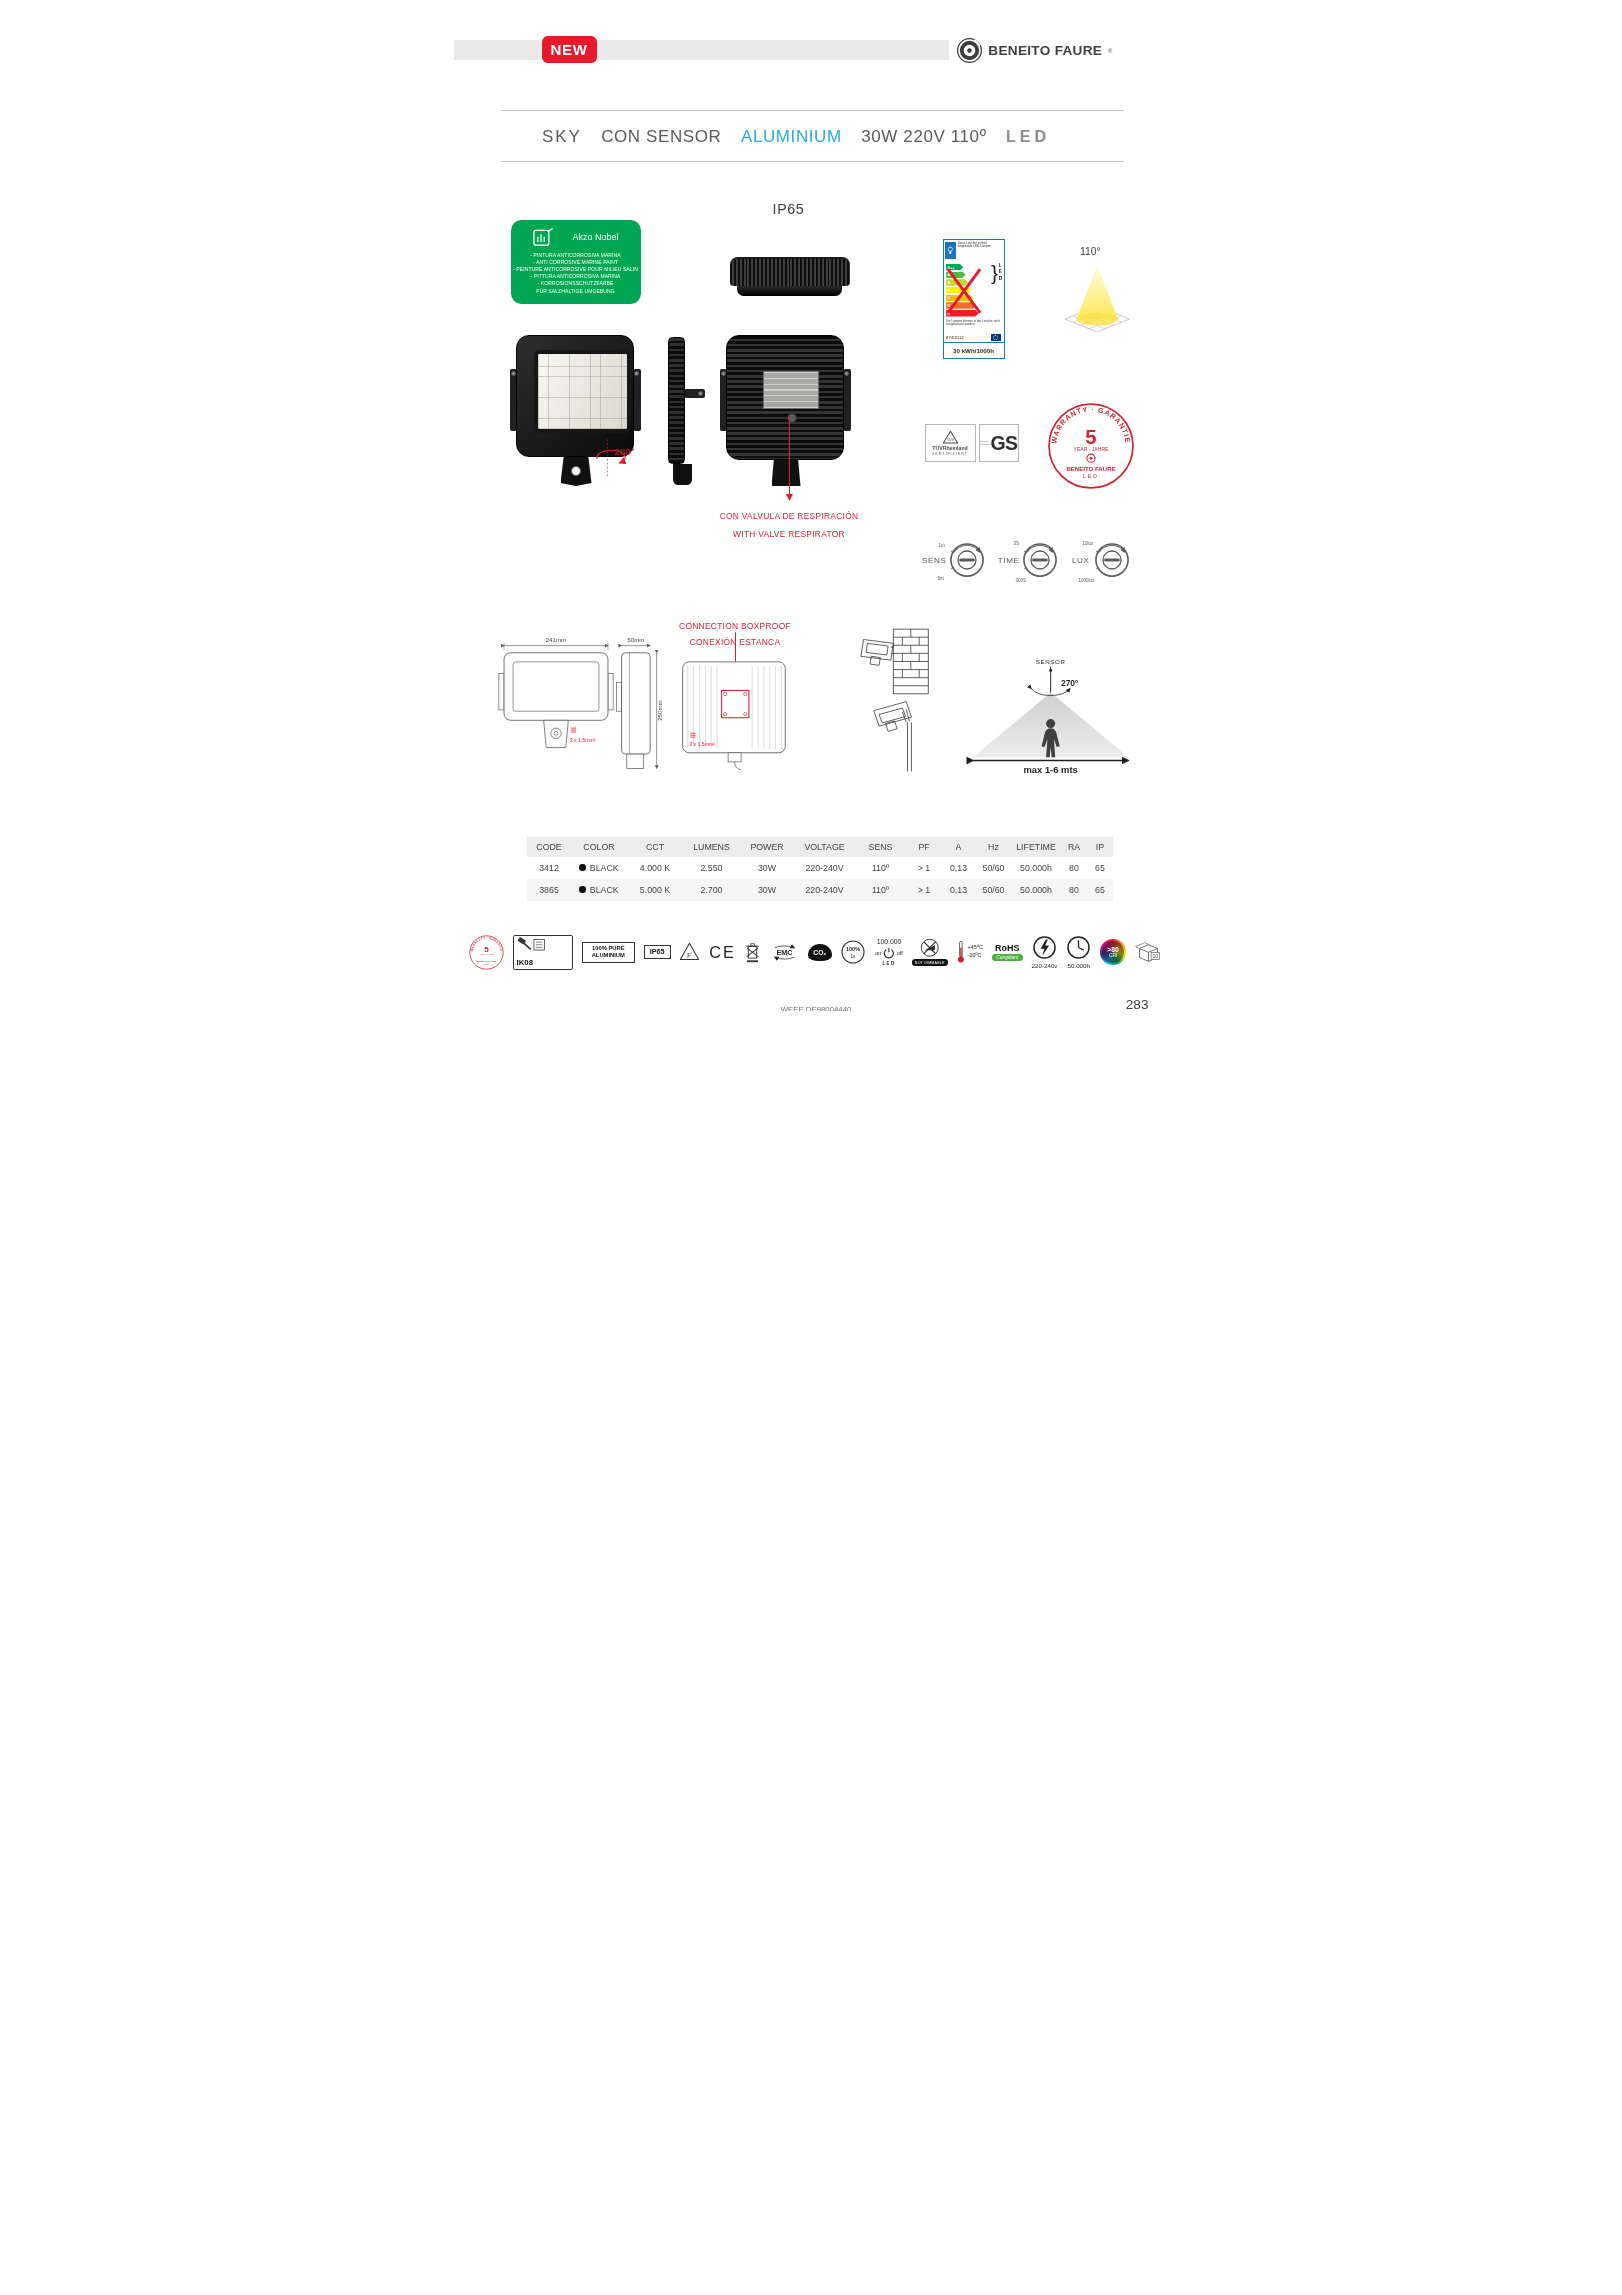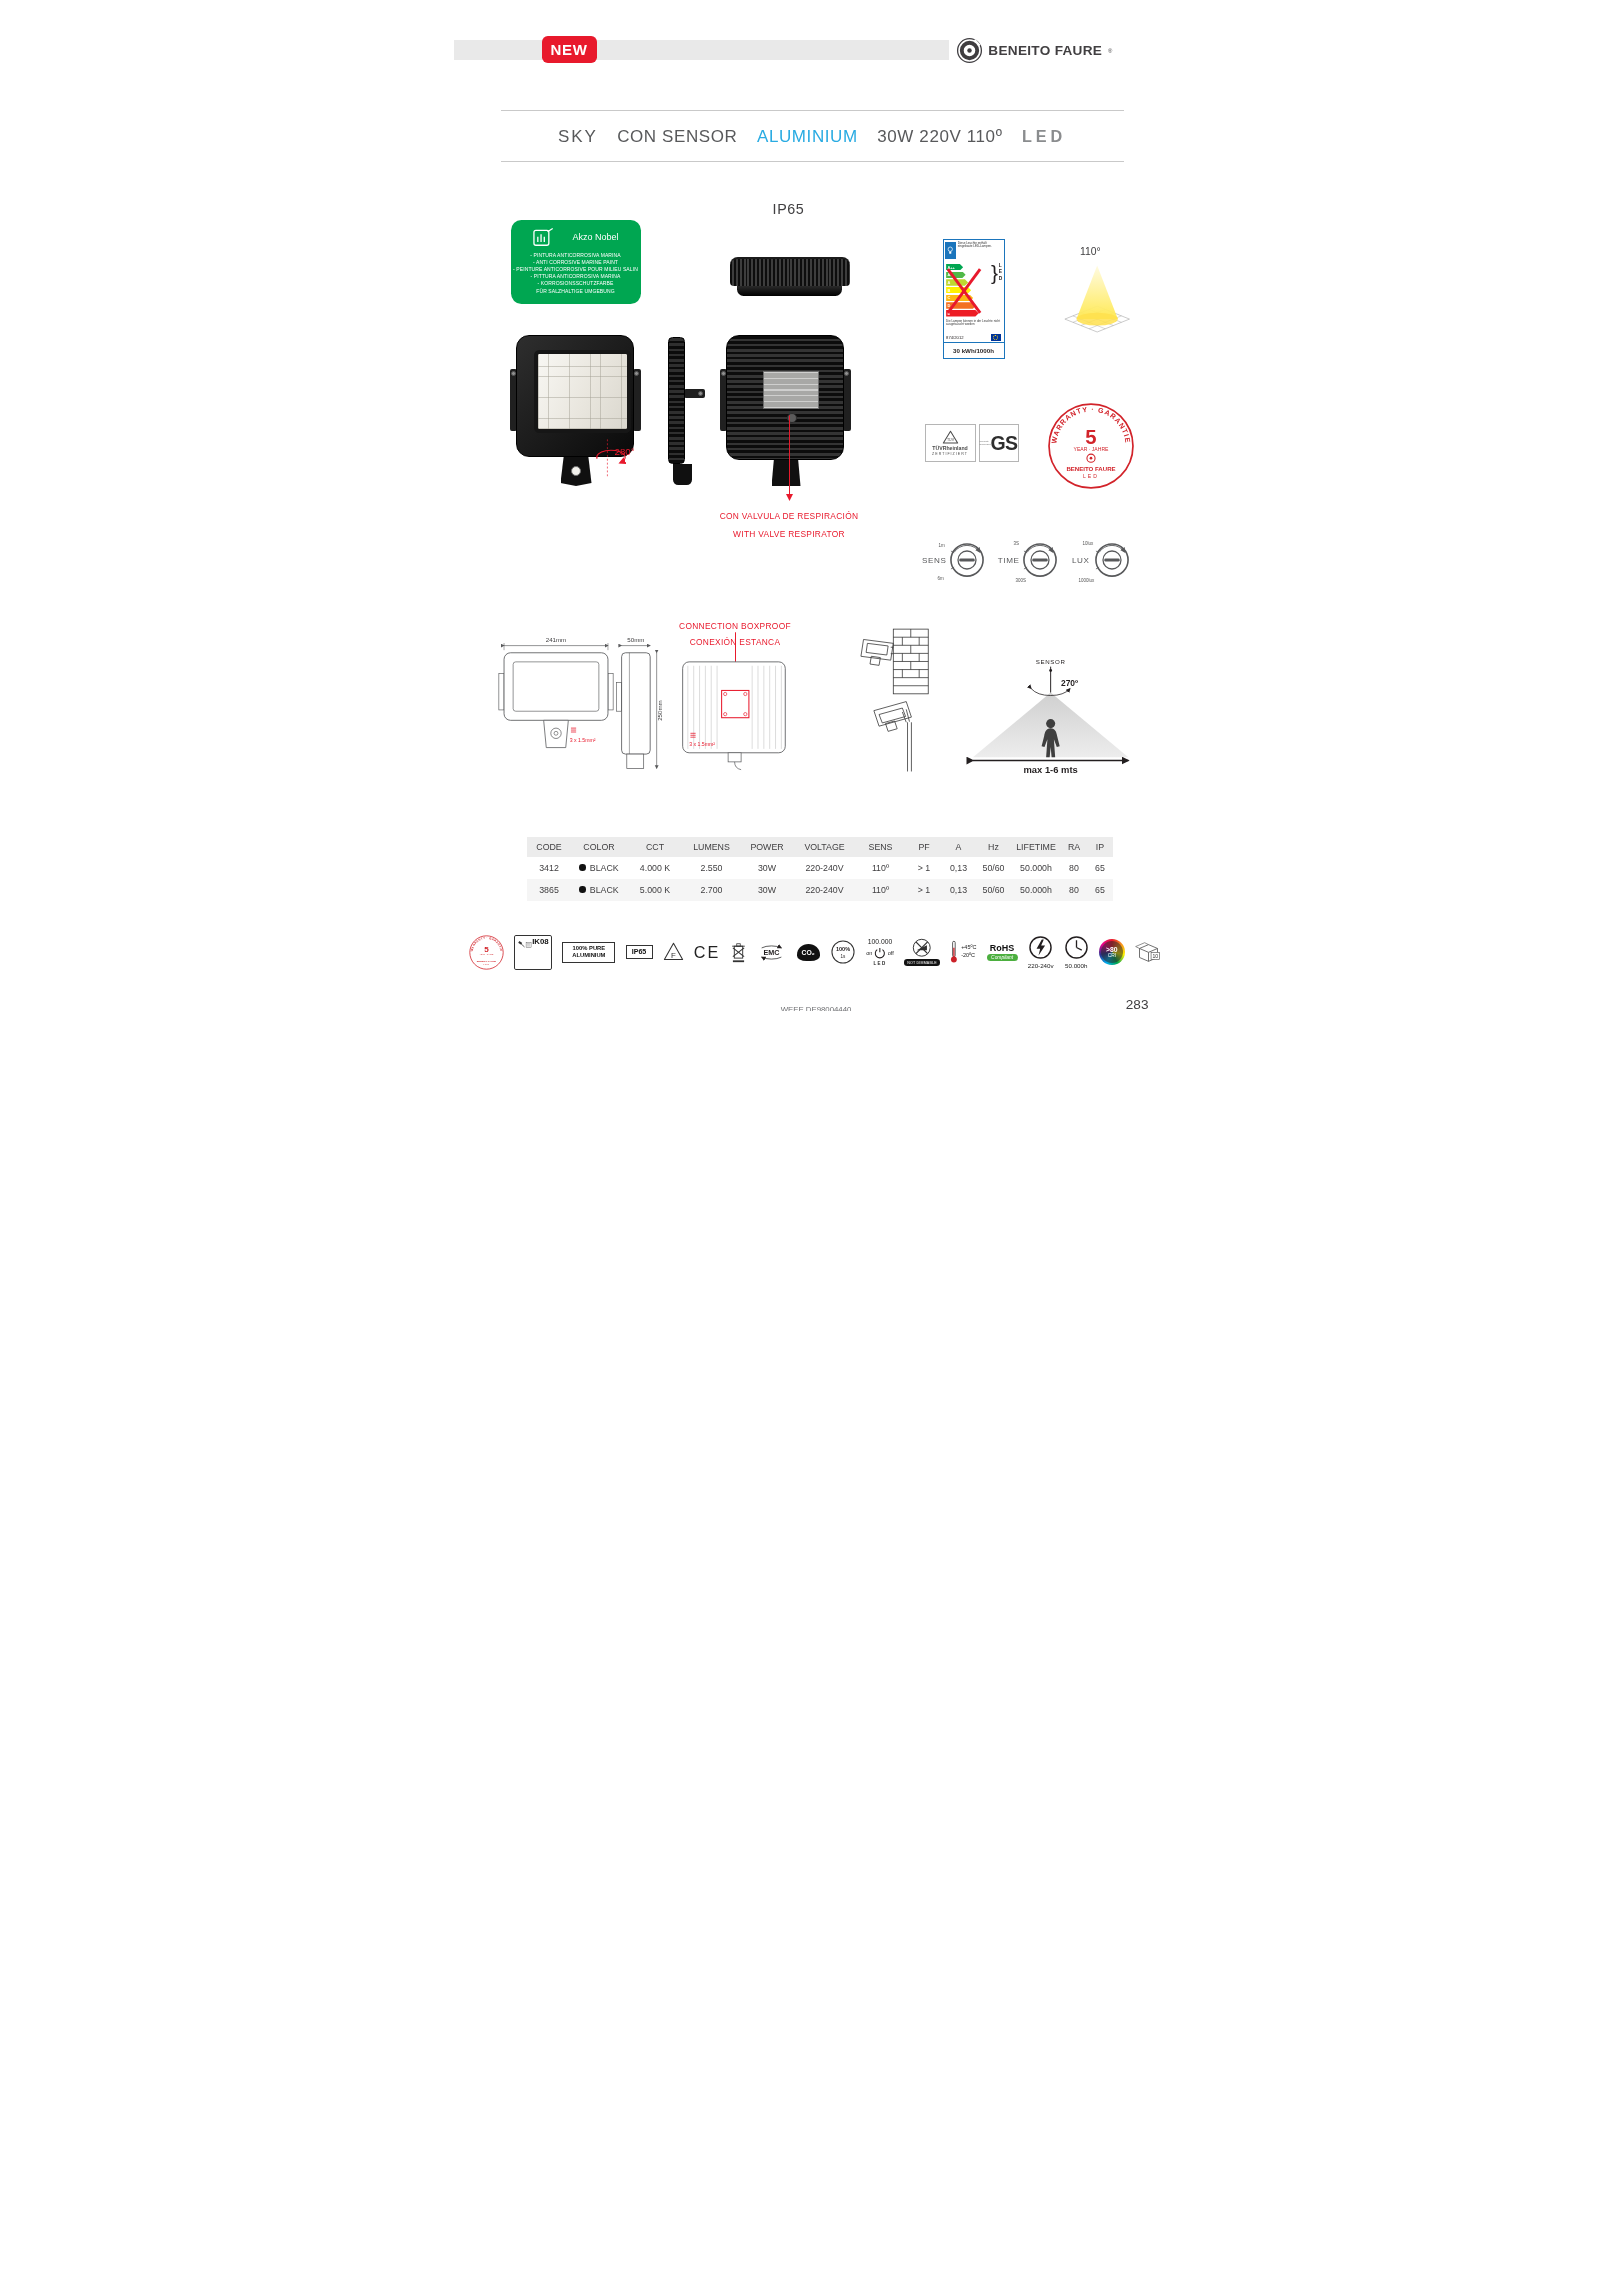--- a/index.html
+++ b/index.html
@@ -13,21 +13,21 @@
   .top-band { left:0; top:40px; width:495px; height:19.5px; background:#e9e9e9; }
   .new-badge { left:88px; top:36px; width:55px; height:27px; background:#e8192c; border-radius:5.8px;
     color:#fff; font-size:15px; font-weight:bold; letter-spacing:0.6px; display:flex; align-items:center; justify-content:center; }
   .brand { left:502px; top:36px; height:29px; display:flex; align-items:center; gap:5.8px; }
   .brand-text { font-size:13.6px; font-weight:600; color:#413f41; letter-spacing:0.3px; }
   .brand-reg { font-size:5.8px; vertical-align:super; color:#413f41; }
 
   
   .rule { left:47px; width:623px; height:0.6px; background:#c9c9c9; }
   .rule1 { top:110px; } .rule2 { top:161px; }
-  .title-row { left:47px; top:123px; width:623px; height:27px; display:flex; align-items:center; justify-content:center; gap:19.5px;
+  .title-row { left:31px; top:123px; width:623px; height:27px; display:flex; align-items:center; justify-content:center; gap:19.5px;
     font-size:17px; color:#58595b; }
   .t-product { letter-spacing:1.9px; }
   .t-variant { letter-spacing:0.6px; }
   .t-material { color:#29abe2; letter-spacing:0.6px; }
   .t-specs { letter-spacing:0.6px; }
   .t-led { font-weight:700; color:#8a8c8e; letter-spacing:3.9px; font-size:16.2px; }
 
   .ip-heading { left:283px; top:201px; width:104px; text-align:center; font-size:14.3px; letter-spacing:0.6px; color:#414042; }
 
   
@@ -127,21 +127,21 @@
   .t-head { background:#ececec; height:19.5px; }
   .t-r1 { height:22px; background:#ffffff; }
   .t-r2 { height:22px; background:#f5f5f5; }
   .t-cell { text-align:center; }
   .color-cell { display:flex; align-items:center; justify-content:center; gap:3.9px; }
   .color-dot { width:6.5px; height:6.5px; border-radius:50%; background:#111; }
 
   
   .icons { left:15.6px; top:922px; width:693px; height:60px; display:flex; align-items:center; justify-content:space-between; }
   .ic { display:flex; flex-direction:column; align-items:center; gap:1.9px; flex:none; }
-  .ik-box { width:38px; height:35px; border:1px solid #333; border-radius:1.9px; padding:1.9px 2.6px; display:flex; flex-direction:row; justify-content:space-between; }
+  .ik-box { width:60px; height:35px; border:1px solid #333; border-radius:1.9px; padding:1.9px 2.6px; display:flex; flex-direction:column; justify-content:space-between; }
   .ik-label { font-size:7.8px; font-weight:bold; color:#111; }
   .alu-box { width:53px; height:21px; border:1px solid #333; display:flex; flex-direction:column; align-items:center; justify-content:center; font-size:5.8px; font-weight:bold; line-height:7.1px; color:#111; }
   .ip-box { width:27px; height:14.3px; border:1px solid #333; display:flex; align-items:center; justify-content:center; font-size:7.1px; font-weight:bold; color:#111; }
   .ce-mark { font-size:16.2px; color:#222; letter-spacing:1.9px; }
   .co2-blob { width:23.4px; height:17px; background:#111; border-radius:55% 55% 45% 45% / 70% 70% 35% 35%; color:#fff;
     font-size:6.8px; font-weight:bold; display:flex; align-items:center; justify-content:center; }
   .onoff-top { font-size:6.8px; color:#222; text-align:center; }
   .onoff-mid { display:flex; align-items:center; gap:1.9px; font-size:5.5px; color:#222; }
   .onoff-led { font-size:4.5px; letter-spacing:1.3px; color:#222; text-align:center; font-weight:bold; }
   .nodim-pill { background:#111; color:#fff; font-size:3.6px; letter-spacing:0.2px; padding:1.3px 3.2px; border-radius:3.2px; white-space:nowrap; }

